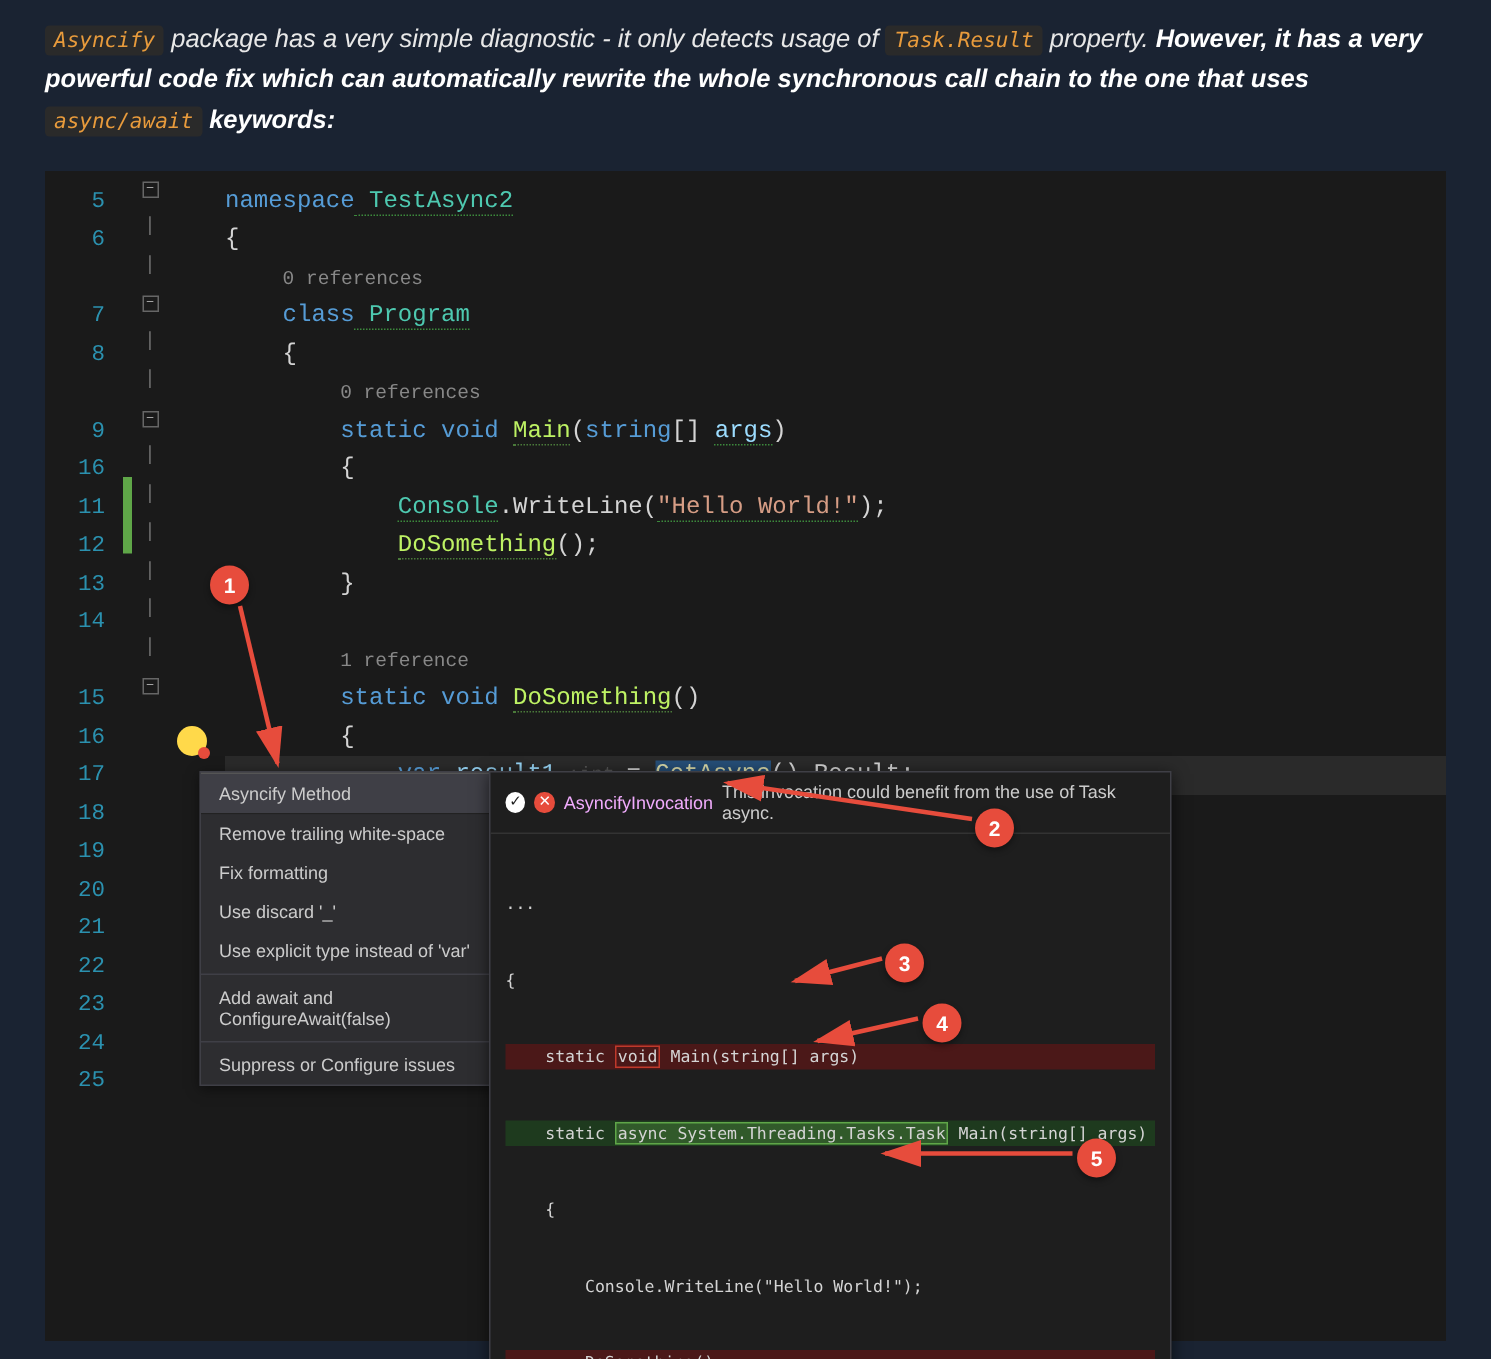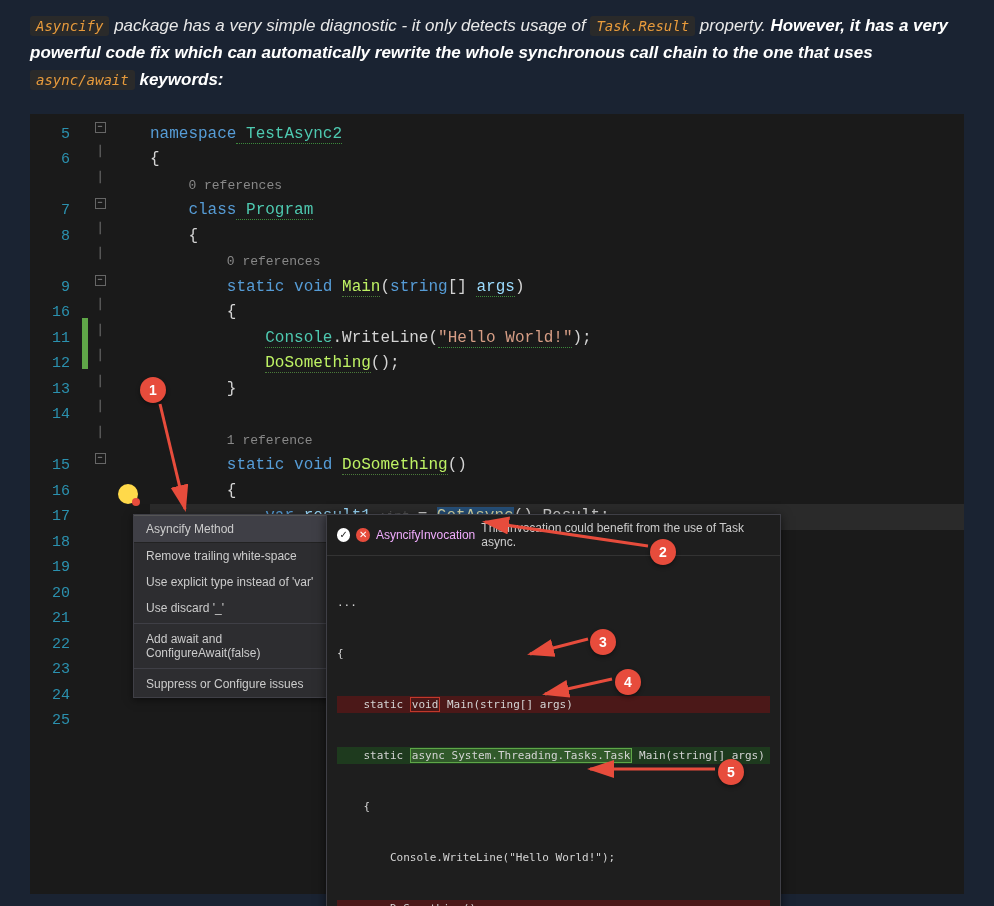--- a/index.html
+++ b/index.html
@@ -296,24 +296,27 @@
   <div class="lightbulb"></div>
 
   <div class="context-menu">
     <div class="menu-item selected sub-arrow">
         <span>Asyncify Method</span>
       </div>
     <div class="menu-item">
         <span>Remove trailing white-space</span>
       </div>
     <div class="menu-item">
+        <span>Fix formatting</span>
+      </div>
+    <div class="menu-item">
+        <span>Use discard '_'</span>
+      </div>
+    <div class="menu-item">
         <span>Use explicit type instead of 'var'</span>
-      </div>
-    <div class="menu-item">
-        <span>Use discard '_'</span>
       </div>
     <div class="sep"></div>
     <div class="menu-item">
         <span>Add await and ConfigureAwait(false)</span>
       </div>
     <div class="sep"></div>
     <div class="menu-item sub-arrow">
         <span>Suppress or Configure issues</span>
       </div>
   </div>

